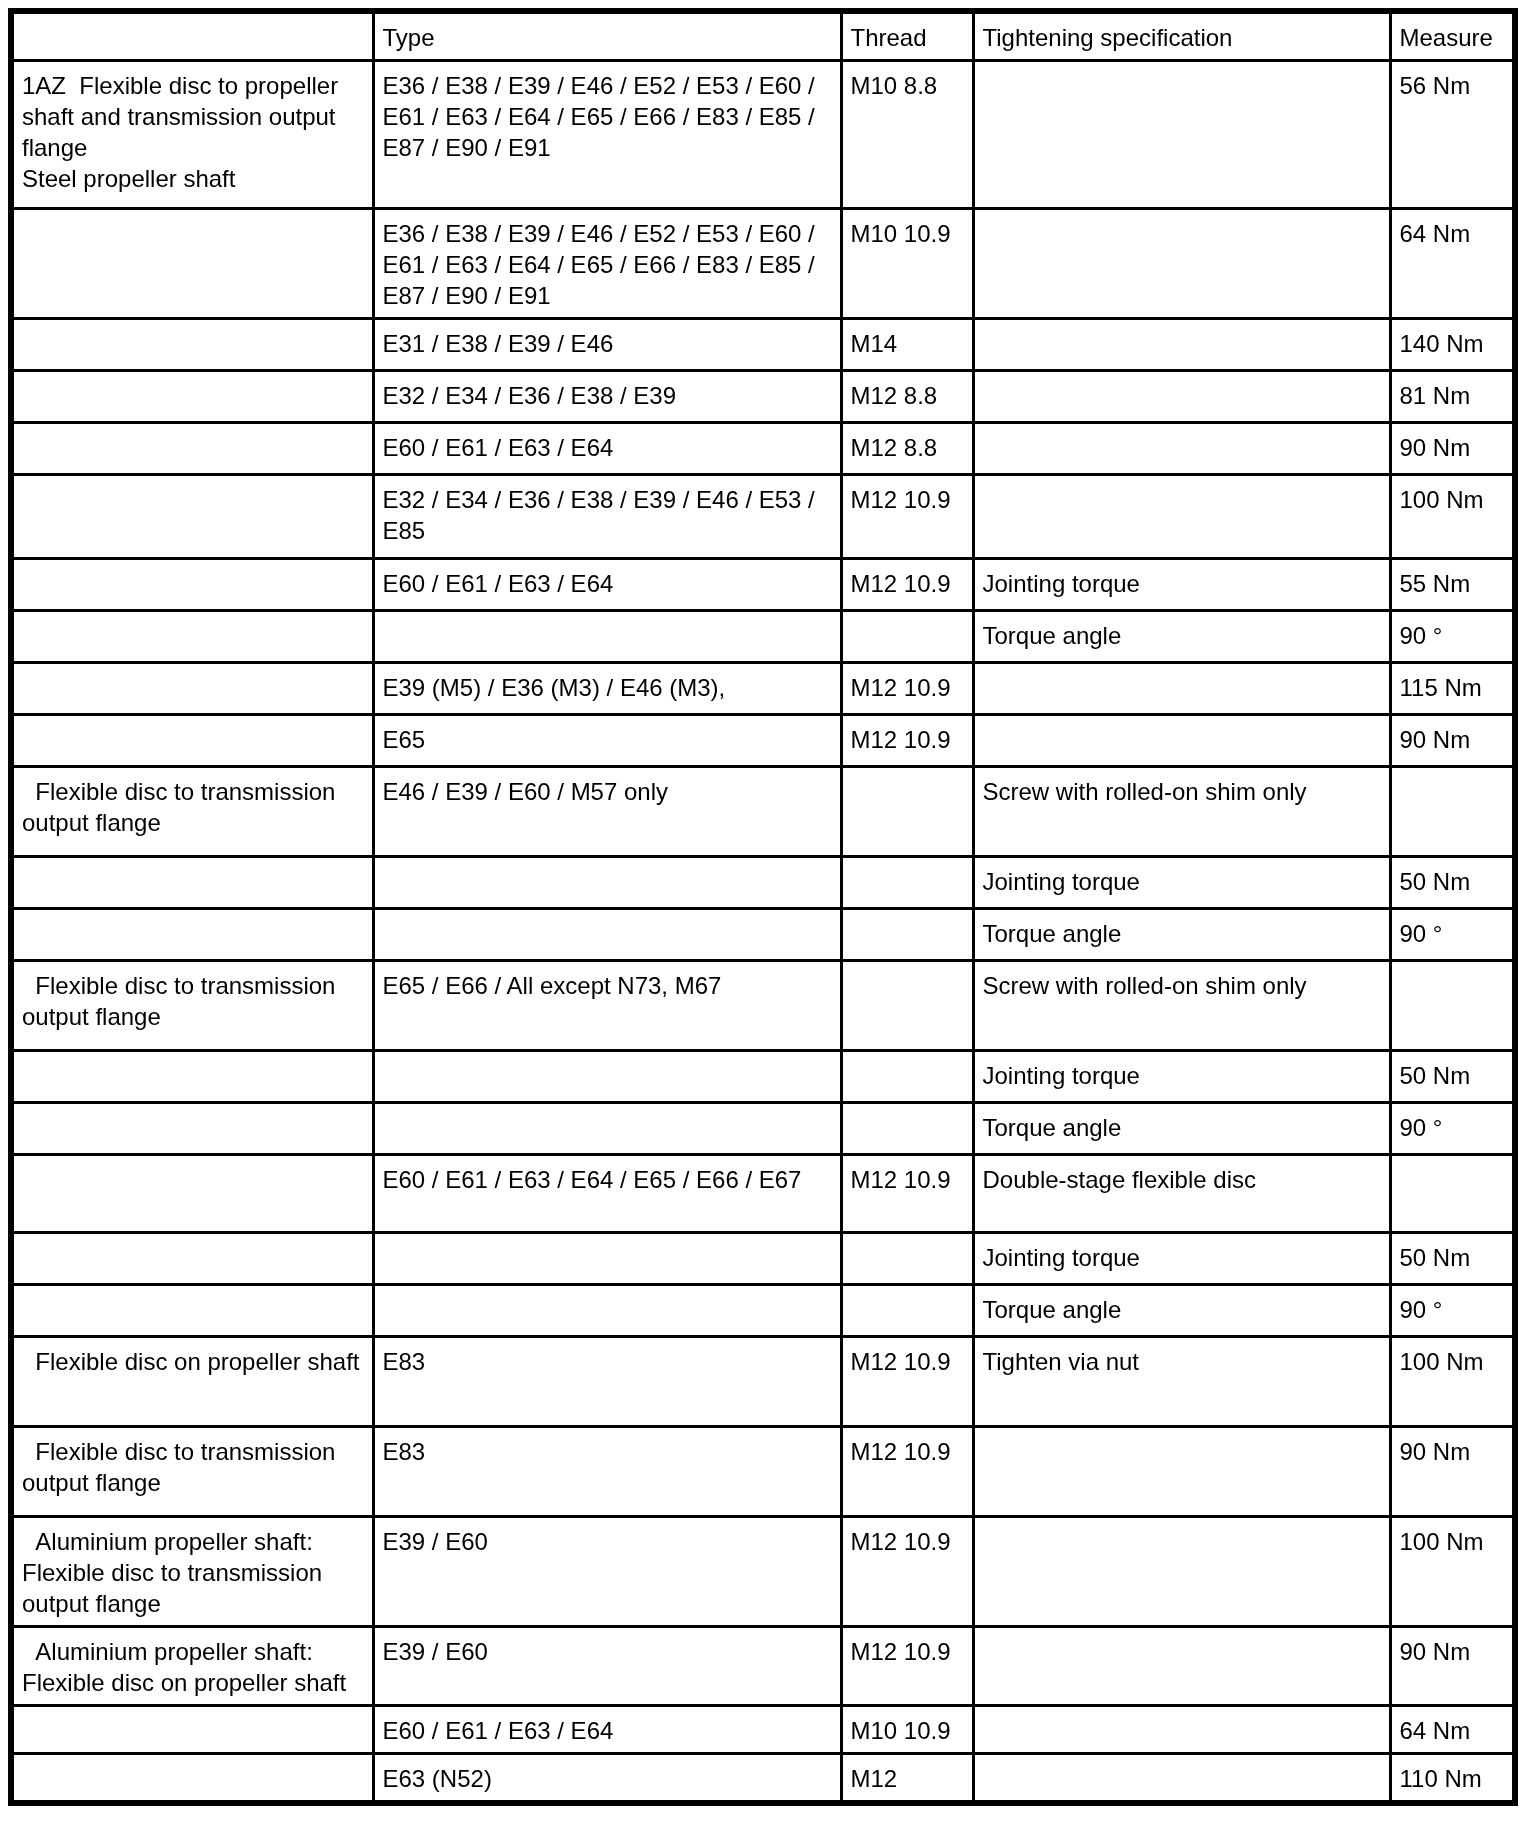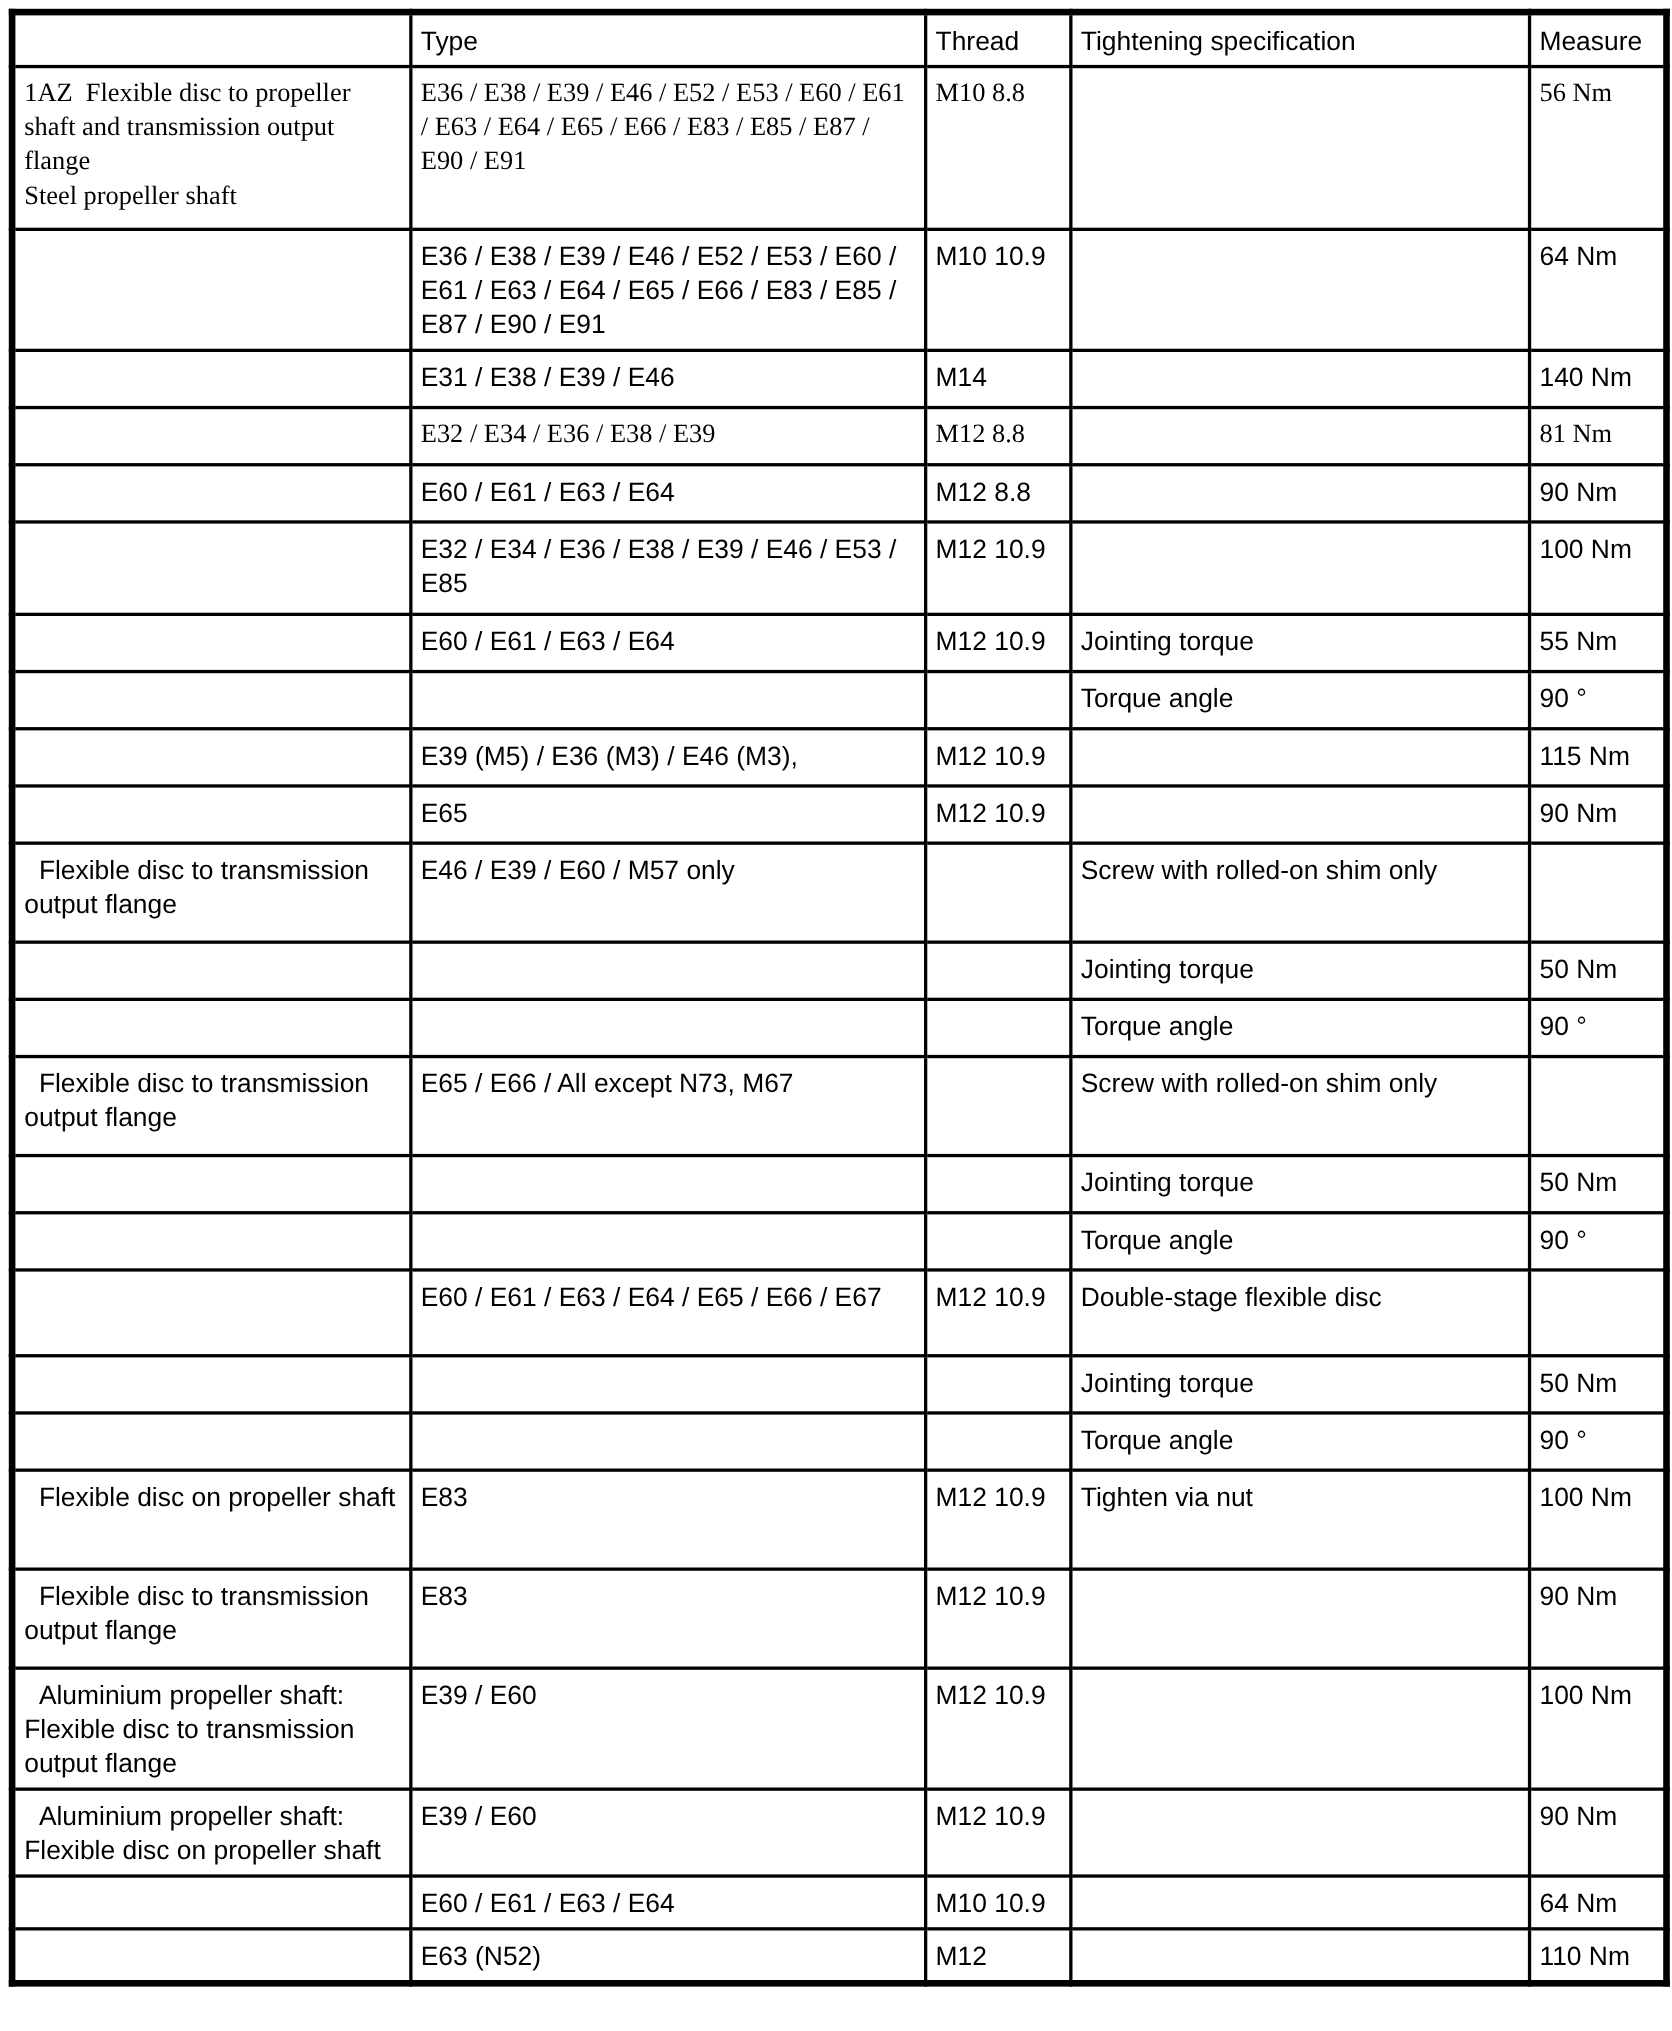--- a/index.html
+++ b/index.html
@@ -51,21 +51,21 @@
     <thead>
       <tr style="height:46px">
         <th></th>
         <th>Type</th>
         <th>Thread</th>
         <th>Tightening specification</th>
         <th>Measure</th>
       </tr>
     </thead>
     <tbody>
-        <tr style="height: 148px; font-family: Liberation Serif, serif;">
+        <tr style="height: 148px;">
           <td>1AZ  Flexible disc to propeller shaft and transmission output flange
 Steel propeller shaft</td>
           <td>E36 / E38 / E39 / E46 / E52 / E53 / E60 / E61 / E63 / E64 / E65 / E66 / E83 / E85 / E87 / E90 / E91</td>
           <td>M10 8.8</td>
           <td></td>
           <td>56 Nm</td>
         </tr>
         <tr style="height: 110px;">
           <td></td>
           <td>E36 / E38 / E39 / E46 / E52 / E53 / E60 / E61 / E63 / E64 / E65 / E66 / E83 / E85 / E87 / E90 / E91</td>
@@ -73,21 +73,21 @@
           <td></td>
           <td>64 Nm</td>
         </tr>
         <tr style="height: 52px;">
           <td></td>
           <td><b>E31 / E38 / E39 / E46</b></td>
           <td>M14</td>
           <td></td>
           <td>140 Nm</td>
         </tr>
-        <tr style="height: 52px; font-family: Liberation Serif, serif;">
+        <tr style="height: 52px;">
           <td></td>
           <td>E32 / E34 / E36 / E38 / E39</td>
           <td>M12 8.8</td>
           <td></td>
           <td>81 Nm</td>
         </tr>
         <tr style="height: 52px;">
           <td></td>
           <td>E60 / E61 / E63 / E64</td>
           <td>M12 8.8</td>

